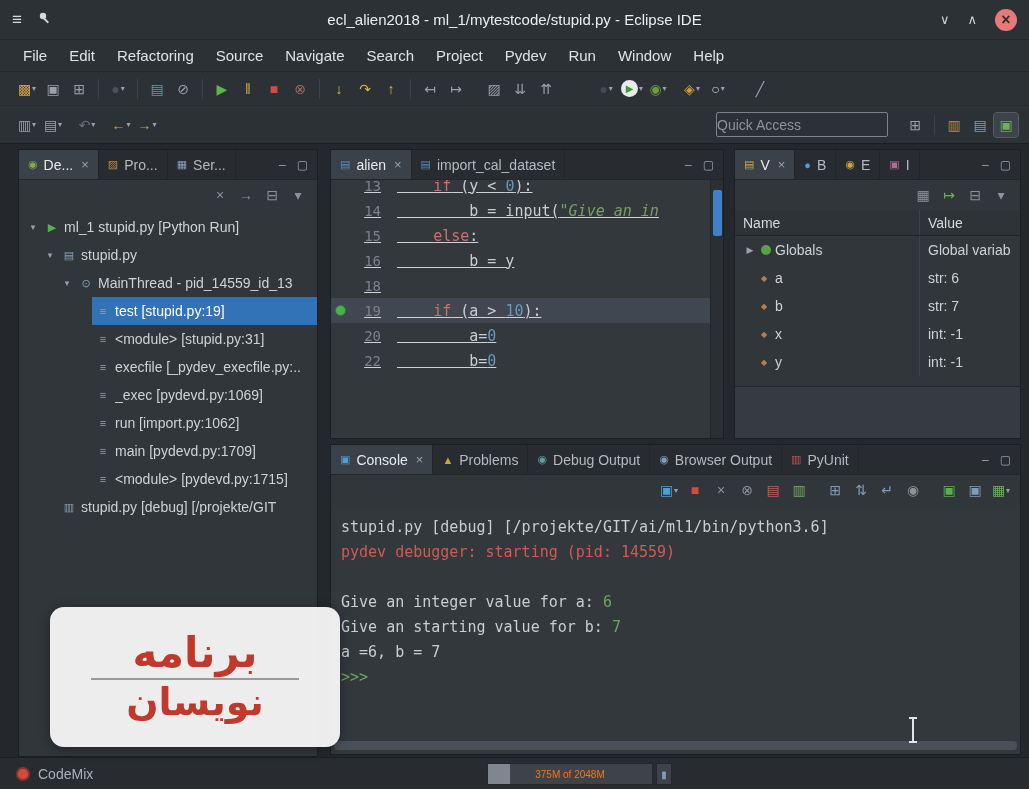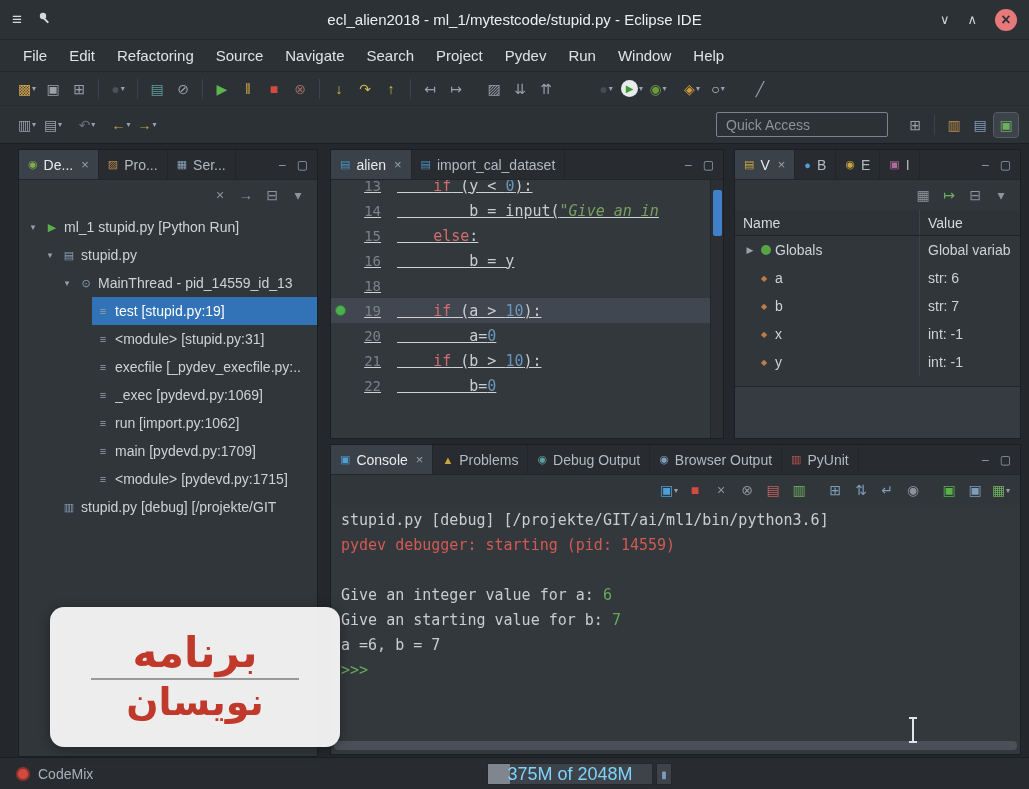--- a/index.html
+++ b/index.html
@@ -20,21 +20,21 @@
   #toolbar1{height:34px;padding-left:14px;border-bottom:1px solid #272b2f;}
   #toolbar2{height:38px;padding-left:14px;border-bottom:1px solid #1b1e22;}
   .tb-icon{min-width:24px;height:24px;display:flex;align-items:center;justify-content:center;font-size:14px;margin:0 1px;border-radius:3px;}
   .tb-icon .g{line-height:1;}
   .tb-icon.circle .g{background:#e8eaec;border-radius:50%;width:17px;height:17px;display:flex;align-items:center;justify-content:center;font-size:10px;}
   .tb-icon.pressed{background:#3d434b;outline:1px solid #565d66;}
   .caret{font-size:8px;color:#9aa1a8;margin-left:1px;}
   .sep{width:1px;height:20px;background:#3d4248;margin:0 6px;}
   .gap{height:1px;}
   .qa-wrap{margin-left:auto;}
-  .quick-access{width:172px;height:25px;background:#2c3136;border:1px solid #7d838a;border-radius:2px;color:#8d939a;font-size:14px;padding:0 9px;display:flex;align-items:center;}
+  .quick-access{width:172px;height:25px;background:#2c3136;border:1px solid #7d838a;border-radius:2px;color:#8d939a;font-size:14px;padding:0 0;display:flex;align-items:center;}
   
   .workspace{position:absolute;top:144px;left:0;right:0;bottom:32px;background:#24282c;}
   .panel{position:absolute;background:#31363b;border:1px solid #1b1e22;display:flex;flex-direction:column;overflow:hidden;}
   #debug-panel{left:18px;top:5px;width:300px;bottom:0;}
   #editor-panel{left:330px;top:5px;width:394px;height:290px;}
   #vars-panel{left:734px;top:5px;right:8px;height:290px;}
   #console-panel{left:330px;top:300px;right:8px;bottom:2px;}
   .tabbar{height:30px;background:#282c31;display:flex;align-items:stretch;border-bottom:1px solid #22262a;flex:none;}
   .tabs-strip{display:flex;height:100%;}
   .tab{display:flex;align-items:center;gap:6px;padding:0 9px;font-size:14px;color:#b4b9be;border-right:1px solid #22262a;white-space:nowrap;}
@@ -71,30 +71,30 @@
   .vname-col{width:184px;padding-left:8px;flex:none;display:flex;align-items:center;gap:4px;overflow:hidden;white-space:nowrap;}
   .vval-col{flex:1;padding-left:8px;border-left:1px solid #3d434a;height:100%;display:flex;align-items:center;overflow:hidden;white-space:nowrap;}
   .vbody{flex:1;overflow:hidden;}
   .vrow{display:flex;height:28px;align-items:center;font-size:14px;color:#ced2d5;}
   .vcaret{width:14px;font-size:9px;color:#9aa1a8;text-align:center;flex:none;}
   .vicon-globals{width:10px;height:10px;border-radius:50%;background:#58a348;flex:none;}
   .vicon-var{color:#bd7b45;font-size:8px;width:10px;flex:none;}
   .vdetail{height:52px;background:#363b41;border-top:1px solid #22262a;flex:none;}
   
   .console-body{flex:1;background:#33383d;font-family:"DejaVu Sans Mono","Liberation Mono",monospace;position:relative;overflow:hidden;padding:6px 0 0 10px;}
-  .con-line{height:25px;white-space:pre;font-size:15px;display:flex;align-items:flex-start;}
+  .con-line{height:25px;white-space:pre;font-size:15px;display:flex;align-items:flex-end;}
   .tok-out{color:#c9cdd0;}
   .tok-err{color:#d15b52;}
   .tok-in{color:#69a85c;}
   .h-scroll{position:absolute;left:3px;right:3px;bottom:4px;height:9px;background:#4a5057;border-radius:4px;}
   
   .statusbar{position:absolute;left:0;right:0;bottom:0;height:32px;background:#282c30;border-top:1px solid #1b1e22;display:flex;align-items:center;padding:0 16px;font-size:14px;color:#aab0b5;}
   .codemix{display:flex;gap:8px;align-items:center;}
   .codemix-icon{width:14px;height:14px;border-radius:50%;background:#d14b40;border:2px solid #8e332c;}
-  .heap{position:absolute;left:487px;top:5px;width:166px;height:22px;background:#3e434a;border:1px solid #24282c;display:flex;align-items:center;justify-content:center;font-size:18px;color:#7dd3fc;overflow:hidden;}
+  .heap{position:absolute;left:487px;top:5px;width:166px;height:22px;background:#3e434a;border:1px solid #24282c;display:flex;align-items:center;justify-content:center;font-size:10px;color:#f97316;overflow:hidden;}
   .heap-used{position:absolute;left:0;top:0;bottom:0;width:22px;background:#80868d;}
   .heap-text{position:relative;z-index:1;}
   .gc-btn{position:absolute;left:656px;top:5px;width:16px;height:22px;background:#3e434a;border:1px solid #24282c;display:flex;align-items:center;justify-content:center;color:#7f9dbb;font-size:10px;}
   
   .watermark{position:absolute;left:50px;top:607px;width:290px;height:140px;background:rgba(245,245,245,0.96);border-radius:14px;box-shadow:0 2px 12px rgba(0,0,0,0.35);display:flex;flex-direction:column;align-items:center;justify-content:center;z-index:50;}
   .wm1{color:#c0392b;font-size:42px;font-weight:bold;line-height:1.05;font-family:"DejaVu Sans",sans-serif;}
   .wm2{color:#c0392b;font-size:38px;font-weight:bold;line-height:1.05;font-family:"DejaVu Sans",sans-serif;}
   .wm-line{width:72%;border-top:2px solid #9a9a9a;margin:3px 0;}
   
   .ibeam{position:absolute;left:908px;top:717px;width:10px;z-index:60;}
@@ -442,25 +442,20 @@
             <span class="lnum">19</span>
             <span class="ctext"><span class="tok-p">    </span><span class="tok-k">if</span><span class="tok-p"> (a &gt; </span><span class="tok-n">10</span><span class="tok-p">):</span></span>
           </div>
           <div class="cl">
             <span class="mcol"></span>
             <span class="lnum">20</span>
             <span class="ctext"><span class="tok-p">        a=</span><span class="tok-n">0</span></span>
           </div>
           <div class="cl">
             <span class="mcol"></span>
-            <span class="lnum">21</span>
-            <span class="ctext"><span class="tok-p">    </span><span class="tok-k">if</span><span class="tok-p"> (b &gt; </span><span class="tok-n">10</span><span class="tok-p">):</span></span>
-          </div>
-          <div class="cl">
-            <span class="mcol"></span>
             <span class="lnum">22</span>
             <span class="ctext"><span class="tok-p">        b=</span><span class="tok-n">0</span></span>
           </div>
         </div>
       <div class="ed-scrollbar">
         <div class="ed-thumb"></div>
       </div>
     </div>
   </div>
 

